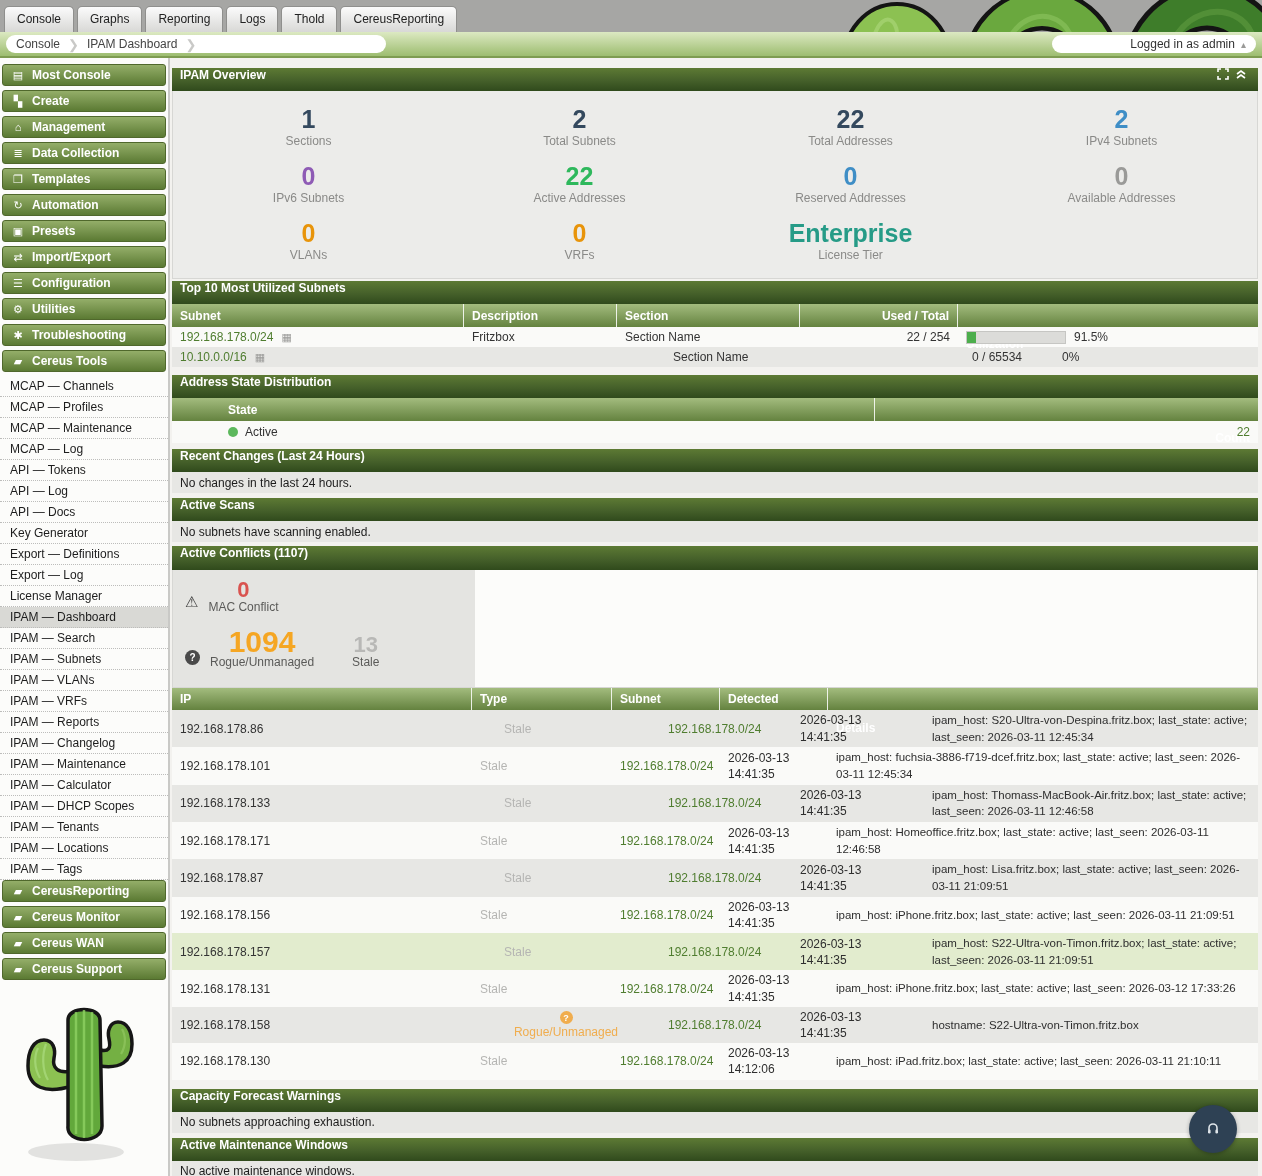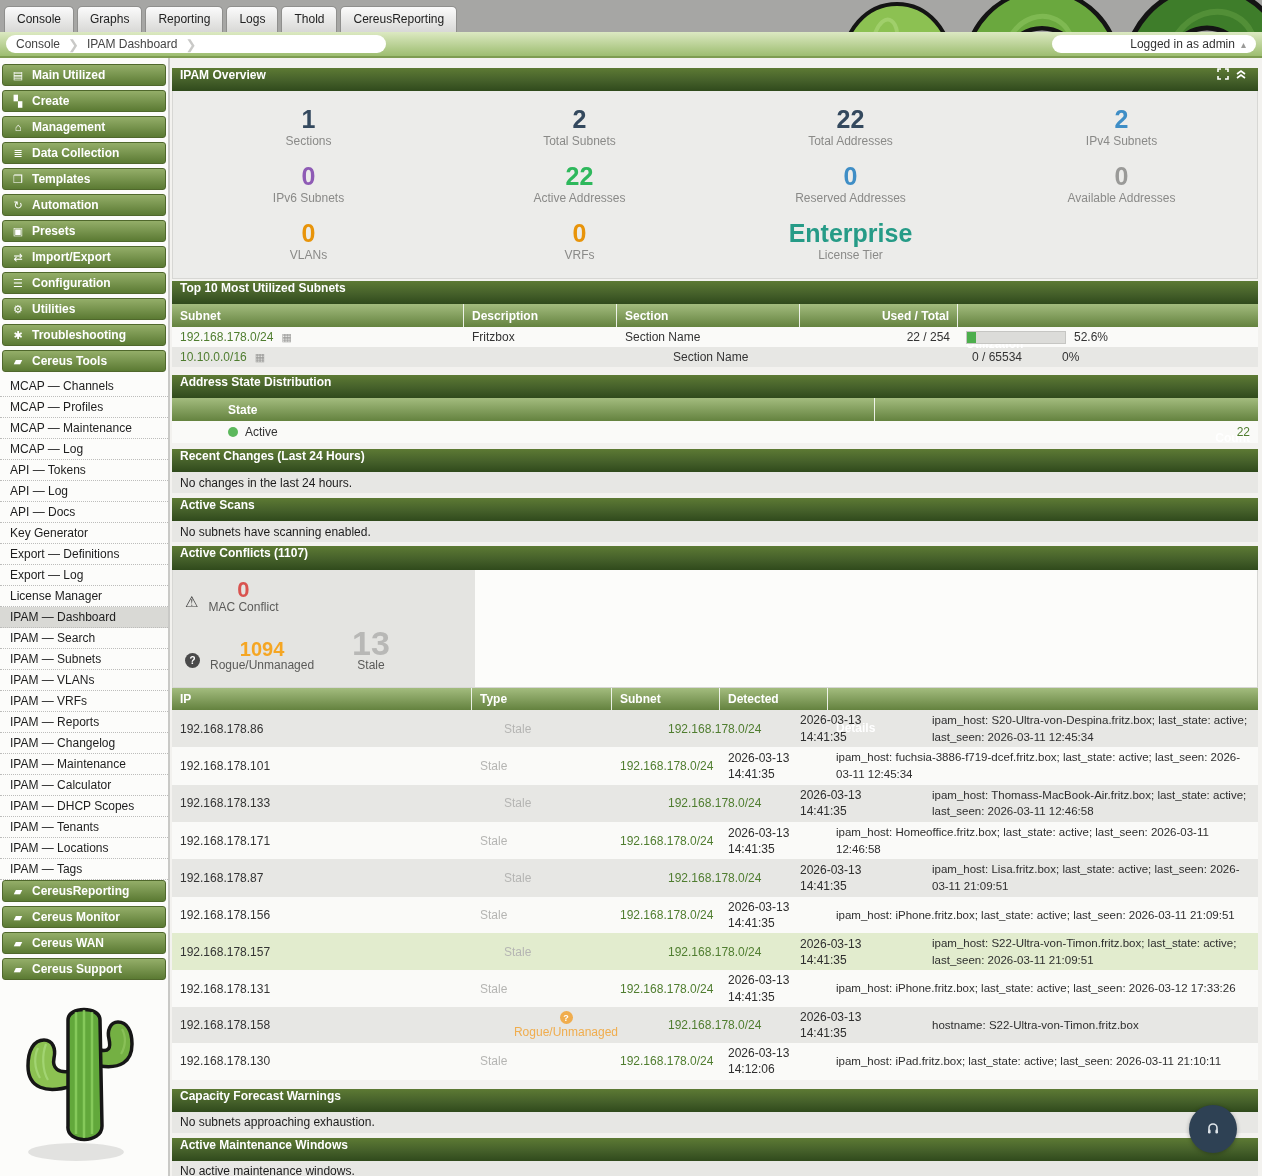--- a/index.html
+++ b/index.html
@@ -132,21 +132,21 @@
     </div>
   <div class="loginpill">
     <span>Logged in as admin</span>
     <span class="tri">▴</span>
   </div>
 </div>
 
 <div class="sidebar" id="sidebar">
     <div class="navbtn">
       <span class="ic">▤</span>
-      <span>Main Utilized</span>
+      <span>Most Console</span>
     </div>
     <div class="navbtn">
       <span class="ic">▚</span>
       <span>Create</span>
     </div>
     <div class="navbtn">
       <span class="ic">⌂</span>
       <span>Management</span>
     </div>
     <div class="navbtn">
@@ -317,21 +317,21 @@
           <span class="subnet-link">192.168.178.0/24</span>
           <span class="grid-ic">▦</span>
         </div>
         <div class="cell w-desc">Fritzbox</div>
         <div class="cell w-sect">Section Name</div>
         <div class="cell w-used">22 / 254</div>
         <div class="cell w-util">
           <div class="utilbar">
             <div class="utilfill" style="width: 8.7%;"></div>
           </div>
-          <span>52.6%</span>
+          <span>91.5%</span>
         </div>
       </div>
       <div class="trow r-dark" style="height: 20px;">
         <div class="cell w-sub">
           <span class="subnet-link">10.10.0.0/16</span>
           <span class="grid-ic">▦</span>
         </div>
         <div class="cell w-desc"></div>
         <div class="cell w-sect">Section Name</div>
         <div class="cell w-used">0 / 65534</div>
@@ -384,25 +384,25 @@
         <div class="c-row">
           <span class="c-ic">⚠</span>
           <div class="c-stat">
             <div class="val" style="color: rgb(217, 83, 79); font-size: 22px;">0</div>
             <div class="lbl">MAC Conflict</div>
           </div>
         </div>
         <div class="c-row" style="margin-top: 14px;">
           <span class="q-ic">?</span>
           <div class="c-stat">
-            <div class="val" style="color: rgb(245, 166, 35); font-size: 20px;">1094</div>
+            <div class="val" style="color: rgb(245, 166, 35); font-size: 30px;">1094</div>
             <div class="lbl">Rogue/Unmanaged</div>
           </div>
           <div class="c-stat" style="margin-left: 28px;">
-            <div class="val" style="color: rgb(184, 184, 182); font-size: 34px;">13</div>
+            <div class="val" style="color: rgb(184, 184, 182); font-size: 22px;">13</div>
             <div class="lbl">Stale</div>
           </div>
         </div>
       </div>
   </div>
   <div class="colhead" style="height:22px" id="cf-cols">
       <div class="cell w-ip">IP</div>
       <div class="cell w-type">Type</div>
       <div class="cell w-csub">Subnet</div>
       <div class="cell w-det">Detected</div>

